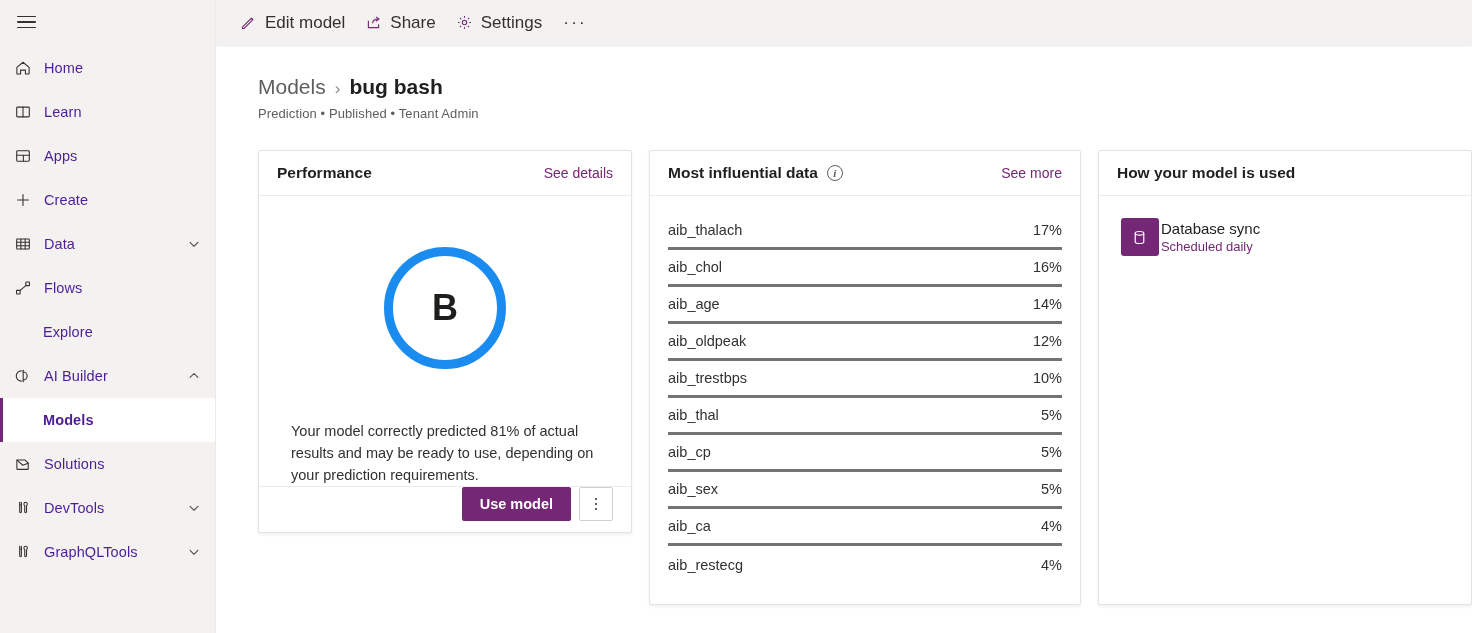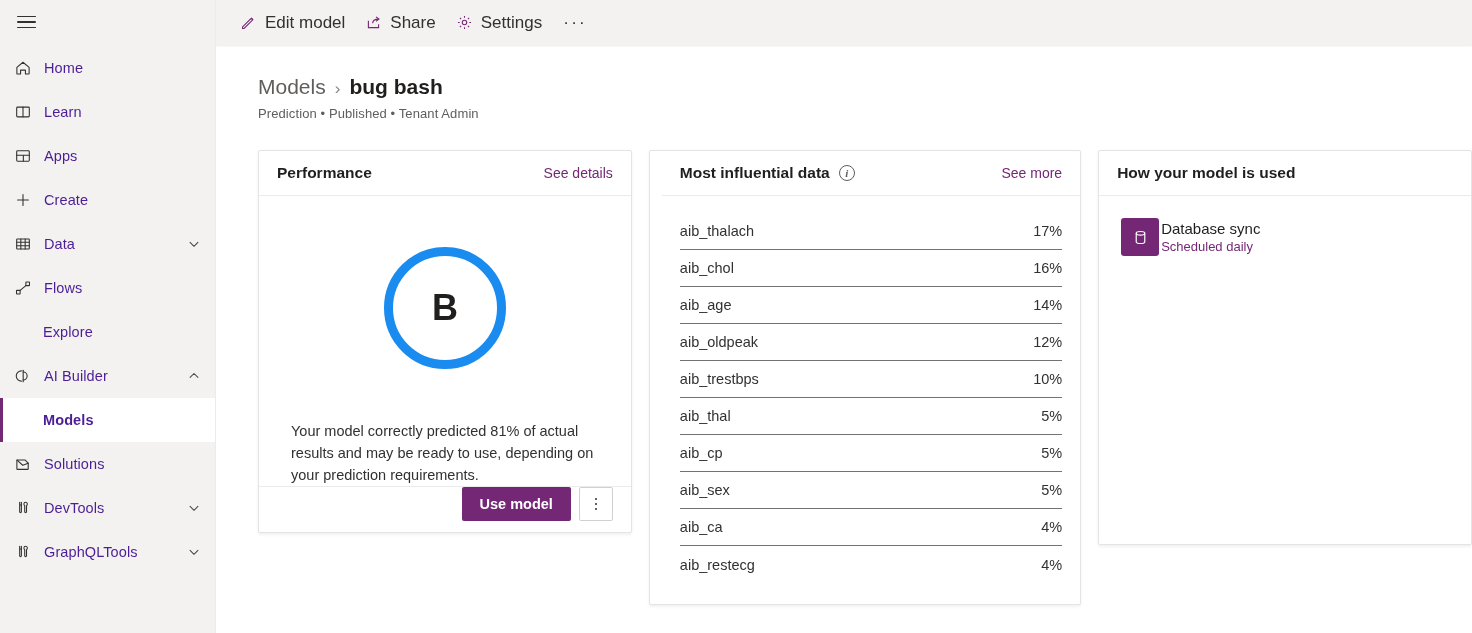--- a/index.html
+++ b/index.html
@@ -98,22 +98,22 @@
     display: flex; gap: 17px; margin-top: 29px; padding-right: 0;
   }
   .card {
     background: #ffffff;
     border: 1px solid #e6e4e2;
     border-radius: 2px;
     box-shadow: 0 1.2px 3px rgba(0,0,0,.06);
     display: flex; flex-direction: column;
   }
   .card-perf { width: 394px; height: 383px; }
-  .card-influ { width: 455px; height: 455px; padding-left: 12px; }
-  .card-used { width: 394px; height: 395px; }
+  .card-influ { width: 455px; height: 455px; }
+  .card-used { width: 394px; height: 455px; }
   .card-head {
     height: 45px; min-height: 45px;
     display: flex; align-items: center; justify-content: space-between;
     padding: 0 18px 0 18px;
     border-bottom: 1px solid #edebe9;
   }
   .card-title {
     font-size: 15.5px; font-weight: 600; color: #201f1e;
     display: flex; align-items: center; gap: 9px;
   }
@@ -165,21 +165,21 @@
     display: flex; align-items: center; justify-content: center;
     cursor: pointer; color: #323130;
   }
   .vdots { display: flex; flex-direction: column; gap: 2.5px; }
   .vdots i { width: 2.5px; height: 2.5px; border-radius: 50%; background: #323130; display: block; }
 
   
   .influ-body { padding: 17px 18px 0 18px; }
   .influ-row {
     display: flex; align-items: center; justify-content: space-between;
-    height: 37px; border-bottom: 1px solid #737373;
+    height: 37px; border-bottom: 3px solid #737373;
     font-size: 14.5px;
   }
   .influ-row:last-child { border-bottom: none; }
   .influ-name { color: #323130; }
   .influ-pct { color: #323130; }
 
   
   .used-body { padding: 22px 18px 0 22px; }
   .usage-item { display: flex; align-items: center; gap: 2px; cursor: pointer; }
   .usage-tile {

